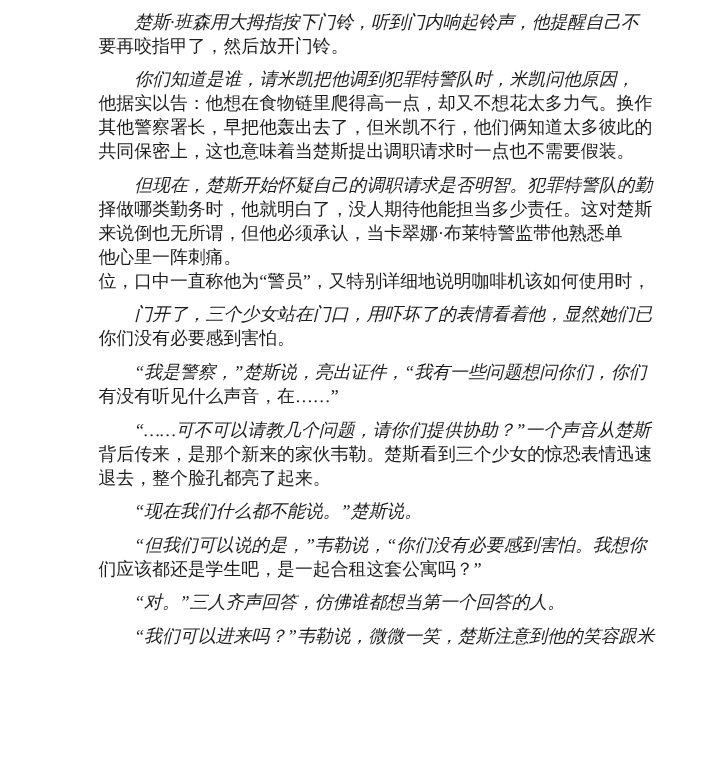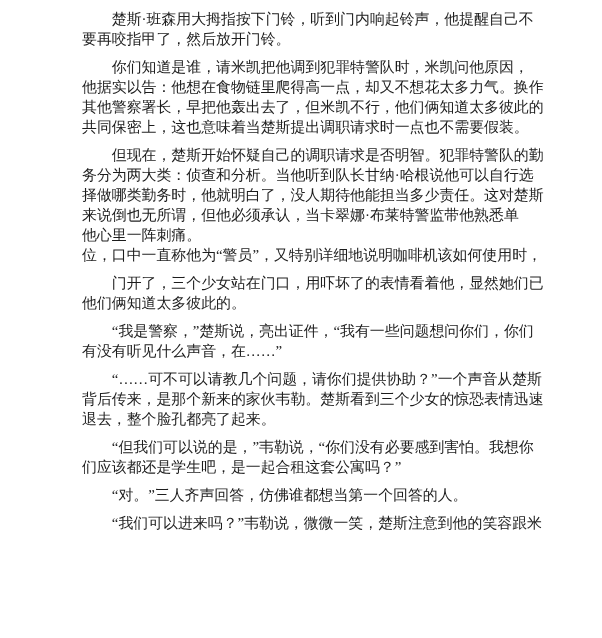--- a/index.html
+++ b/index.html
@@ -30,57 +30,60 @@
   }
   .line {
     font-size: 14.9px;
     line-height: 20px;
     white-space: nowrap;
     letter-spacing: 0;
     color: #1c1c1c;
   }
   .para .line:first-child {
     text-indent: 2em;
+    font-style: italic;
   }
 </style>
 </head>
 <body>
 
 <main class="page">
   <article class="text-content" style="color: rgb(28, 28, 28);">
       <div class="para">
         <div class="line">楚斯·班森用大拇指按下门铃，听到门内响起铃声，他提醒自己不</div>
         <div class="line">要再咬指甲了，然后放开门铃。</div>
       </div>
       <div class="para">
         <div class="line">你们知道是谁，请米凯把他调到犯罪特警队时，米凯问他原因，</div>
         <div class="line">他据实以告：他想在食物链里爬得高一点，却又不想花太多力气。换作</div>
         <div class="line">其他警察署长，早把他轰出去了，但米凯不行，他们俩知道太多彼此的</div>
         <div class="line">共同保密上，这也意味着当楚斯提出调职请求时一点也不需要假装。</div>
       </div>
       <div class="para">
         <div class="line">但现在，楚斯开始怀疑自己的调职请求是否明智。犯罪特警队的勤</div>
-        <div class="line">务分为两大类：侦查和分析。当他听到队长甘纳·哈根说他可以自行选</div>
         <div class="line">择做哪类勤务时，他就明白了，没人期待他能担当多少责任。这对楚斯</div>
         <div class="line">来说倒也无所谓，但他必须承认，当卡翠娜·布莱特警监带他熟悉单</div>
         <div class="line">他心里一阵刺痛。</div>
         <div class="line">位，口中一直称他为“警员”，又特别详细地说明咖啡机该如何使用时，</div>
       </div>
       <div class="para">
         <div class="line">门开了，三个少女站在门口，用吓坏了的表情看着他，显然她们已</div>
-        <div class="line">他们俩知道太多彼此的。</div>
+        <div class="line">你们没有必要感到害怕。</div>
       </div>
       <div class="para">
         <div class="line">“我是警察，”楚斯说，亮出证件，“我有一些问题想问你们，你们</div>
         <div class="line">有没有听见什么声音，在……”</div>
       </div>
       <div class="para">
         <div class="line">“……可不可以请教几个问题，请你们提供协助？”一个声音从楚斯</div>
         <div class="line">背后传来，是那个新来的家伙韦勒。楚斯看到三个少女的惊恐表情迅速</div>
         <div class="line">退去，整个脸孔都亮了起来。</div>
+      </div>
+      <div class="para">
+        <div class="line">“现在我们什么都不能说。”楚斯说。</div>
       </div>
       <div class="para">
         <div class="line">“但我们可以说的是，”韦勒说，“你们没有必要感到害怕。我想你</div>
         <div class="line">们应该都还是学生吧，是一起合租这套公寓吗？”</div>
       </div>
       <div class="para">
         <div class="line">“对。”三人齐声回答，仿佛谁都想当第一个回答的人。</div>
       </div>
       <div class="para">
         <div class="line">“我们可以进来吗？”韦勒说，微微一笑，楚斯注意到他的笑容跟米</div>

